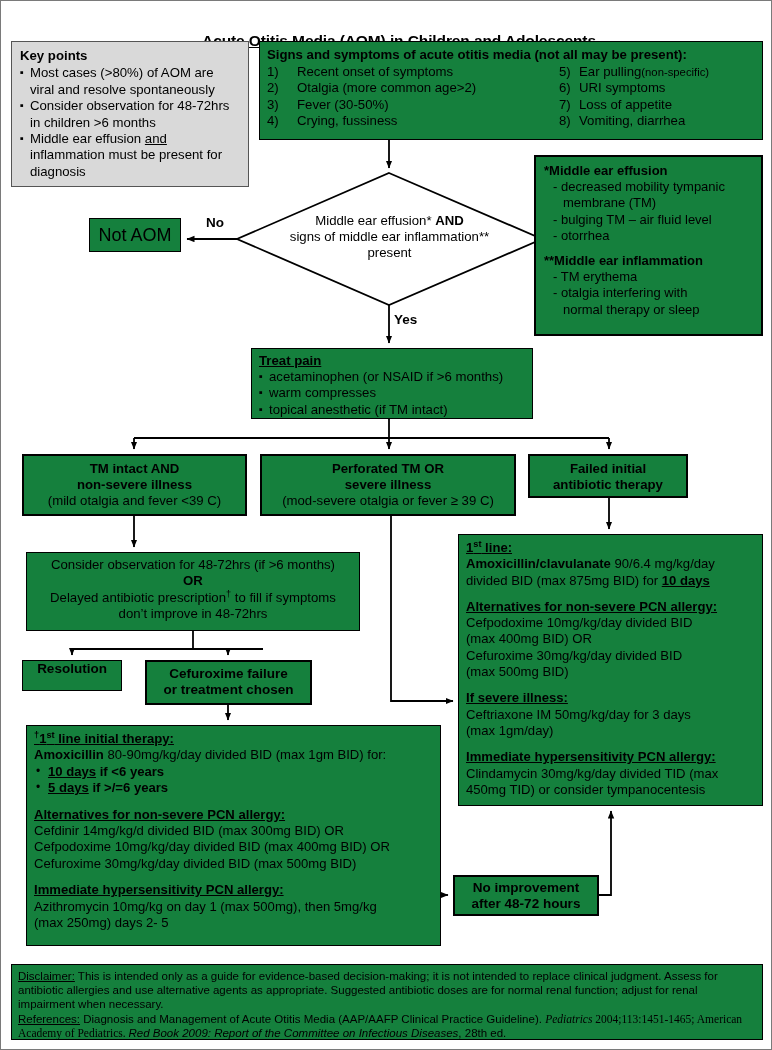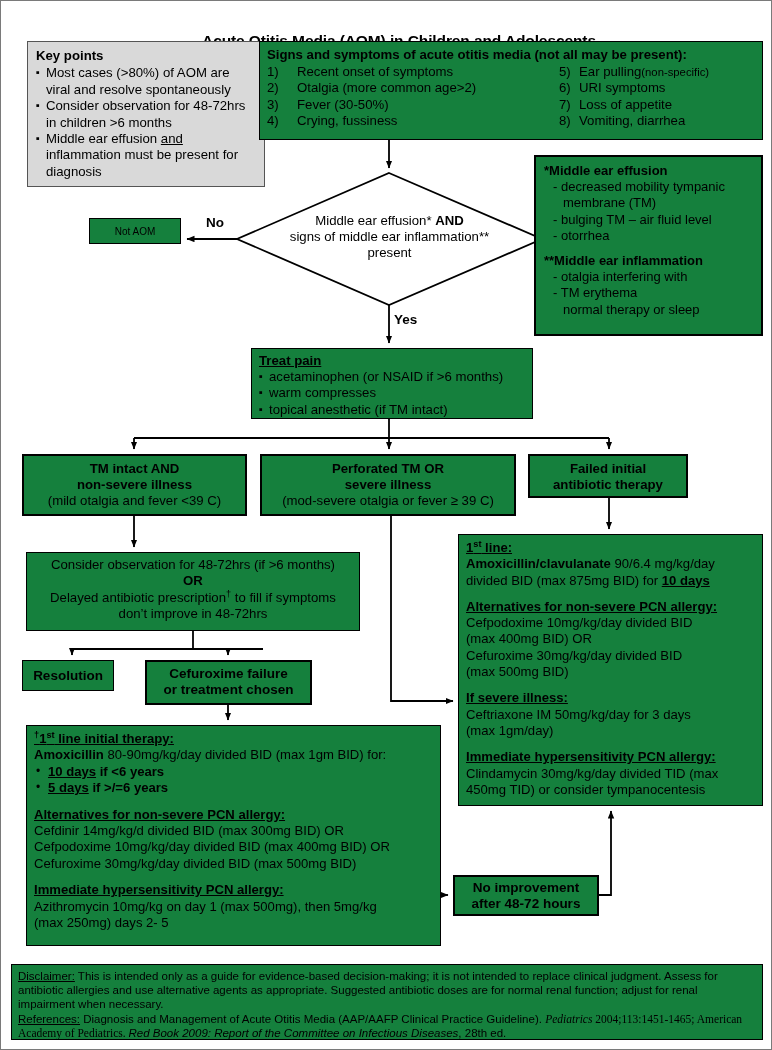--- a/index.html
+++ b/index.html
@@ -40,21 +40,21 @@
     text-align: center;
     font-size: 15.5px;
     font-weight: bold;
     letter-spacing: -0.1px;
     margin-top: 25px;
   }
   #title .u { text-decoration: underline; }
 
   
   #keypoints {
-    left: 26px; top: 40px; width: 238px; height: 146px;
+    left: 10px; top: 40px; width: 238px; height: 146px;
     background: #d9d9d9;
     border: 1px solid #555;
     padding: 6px 8px 6px 8px;
     font-size: 13.2px;
     line-height: 16.4px;
   }
   #keypoints .hd { font-weight: bold; margin-bottom: 1px; }
   #keypoints ul { list-style: none; margin: 0; padding: 0; }
   #keypoints li {
     position: relative;
@@ -86,22 +86,22 @@
   #diamond-label {
     position: absolute;
     left: 266px; top: 212px; width: 245px;
     text-align: center;
     font-size: 13.2px;
     line-height: 16px;
   }
 
   
   #notaom {
-    left: 88px; top: 217px; width: 92px; height: 26px;
-    font-size: 10px;
+    left: 88px; top: 217px; width: 92px; height: 34px;
+    font-size: 18px;
     display: flex; align-items: center; justify-content: center; text-align: right;
   }
   #nolabel {
     position: absolute; left: 205px; top: 214px;
     font-size: 13.5px; font-weight: bold;
   }
   #yeslabel {
     position: absolute; left: 393px; top: 311px;
     font-size: 13.5px; font-weight: bold;
   }
@@ -148,23 +148,23 @@
   
   #observe {
     left: 25px; top: 551px; width: 334px; height: 79px;
     padding: 4px 6px;
     font-size: 13.2px;
     line-height: 16.4px;
     text-align: center;
   }
 
   #resolution {
-    left: 21px; top: 659px; width: 92px; height: 31px;
+    left: 21px; top: 659px; width: 100px; height: 31px;
     font-weight: bold; font-size: 13.5px;
-    display: flex; align-items: center; justify-content: center;
+    display: flex; align-items: flex-start; justify-content: center;
   }
   #obsfail {
     left: 144px; top: 659px; width: 167px; height: 45px;
     border: 2px solid #000;
     font-weight: bold; font-size: 13.5px;
     line-height: 16.4px;
     text-align: center;
     padding-top: 4px;
   }
 
@@ -332,22 +332,22 @@
   </div>
 
   <div id="effusionbox" class="node thick">
     <div class="hd">*Middle ear effusion</div>
     <div class="it">- decreased mobility tympanic</div>
     <div class="it2">membrane (TM)</div>
     <div class="it">- bulging TM – air fluid level</div>
     <div class="it">- otorrhea</div>
     <div class="sp"></div>
     <div class="hd">**Middle ear inflammation</div>
+    <div class="it">- TM erythema</div>
     <div class="it">- otalgia interfering with</div>
-    <div class="it">- TM erythema</div>
     <div class="it2">normal therapy or sleep</div>
   </div>
 
   <div id="treatpain" class="node">
     <div class="hd">Treat pain</div>
     <ul>
       <li>acetaminophen (or NSAID if &gt;6 months)</li>
       <li>warm compresses</li>
       <li>topical anesthetic (if TM intact)</li>
     </ul>

